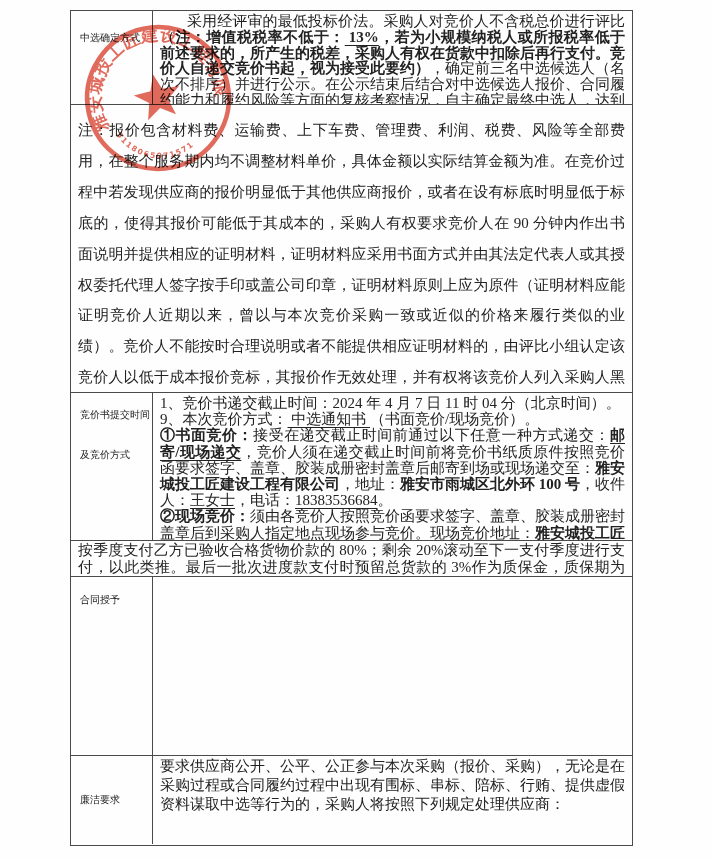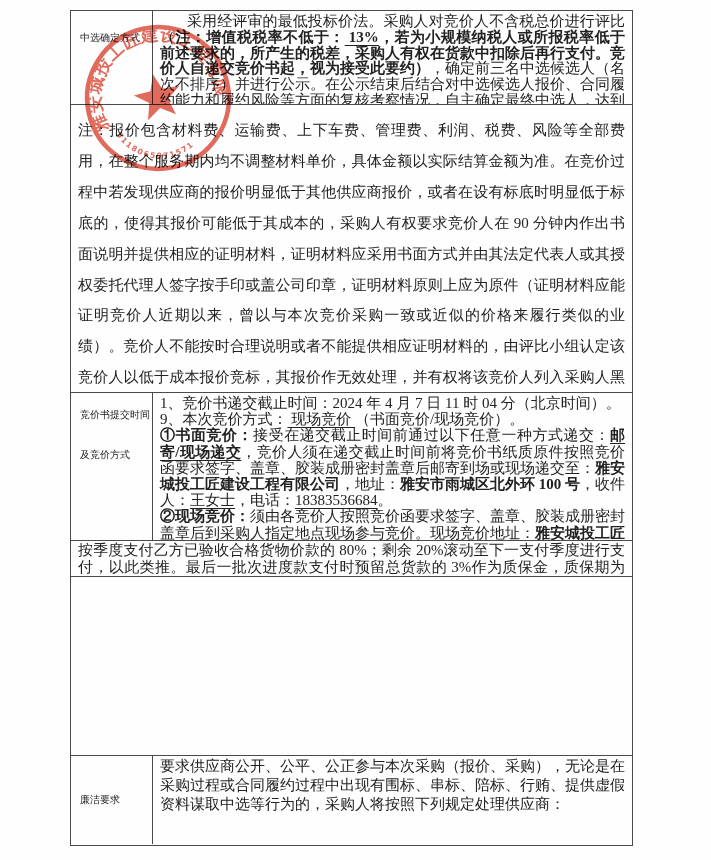--- a/index.html
+++ b/index.html
@@ -69,31 +69,32 @@
       </div>
       <div class="row r1">
         <div class="content">
           <div class="para"><span>注：报价包含材料费、运输费、上下车费、管理费、利润、税费、风险等全部费用，在整个服务期内均不调整材料单价，具体金额以实际结算金额为准。在竞价过程中若发现供应商的报价明显低于其他供应商报价，或者在设有标底时明显低于标底的，使得其报价可能低于其成本的，采购人有权要求竞价人在 90 分钟内作出书面说明并提供相应的证明材料，证明材料应采用书面方式并由其法定代表人或其授权委托代理人签字按手印或盖公司印章，证明材料原则上应为原件（证明材料应能证明竞价人近期以来，曾以与本次竞价采购一致或近似的价格来履行类似的业绩）。竞价人不能按时合理说明或者不能提供相应证明材料的，由评比小组认定该竞价人以低于成本报价竞标，其报价作无效处理，并有权将该竞价人列入采购人黑名单。</span></div>
         </div>
       </div>
       <div class="row r2">
         <div class="label">竞价书提交时间及竞价方式</div>
         <div class="content">
           <div class="para"><span>1、竞价书递交截止时间：2024 年 4 月 7 日 11 时 04 分（北京时间）。</span></div>
-          <div class="para"><span>9、本次竞价方式：</span><span class="u">  现场竞价  </span><span>（书面竞价/现场竞价）。</span></div>
+          <div class="para"><span>9、本次竞价方式：</span><span class="u">  中选通知书  </span><span>（书面竞价/现场竞价）。</span></div>
           <div class="para"><span class="b">①书面竞价：</span><span>接受在递交截止时间前通过以下任意一种方式递交：</span><span class="b u">邮寄/现场递交</span><span>，竞价人须在递交截止时间前将竞价书纸质原件按照竞价函要求签字、盖章、胶装成册密封盖章后邮寄到场或现场递交至：</span><span class="b">雅安城投工匠建设工程有限公司</span><span>，地址：</span><span class="b">雅安市雨城区北外环 100 号</span><span>，收件人：</span><span class="u">王女士</span><span>，电话：</span><span class="u">18383536684</span><span>。</span></div>
           <div class="para"><span class="b">②现场竞价：</span><span>须由各竞价人按照竞价函要求签字、盖章、胶装成册密封盖章后到采购人指定地点现场参与竞价。现场竞价地址：</span><span class="b">雅安城投工匠建设工程有限公司</span><span class="b">（雅安市雨城区北外环 100 号）</span><span>，联系人及电话：</span><span class="u">王女士，18383536684</span></div>
         </div>
       </div>
       <div class="row r3">
         <div class="content">
           <div class="para"><span>按季度支付乙方已验收合格货物价款的 80%；剩余 20%滚动至下一支付季度进行支付，以此类推。最后一批次进度款支付时预留总货款的 3%作为质保金，质保期为一年。</span></div>
         </div>
       </div>
       <div class="row r4">
+        <div class="label">合同授予</div>
       </div>
       <div class="row r5">
         <div class="label">廉洁要求</div>
         <div class="content">
           <div class="para"><span>要求供应商公开、公平、公正参与本次采购（报价、采购），无论是在采购过程或合同履约过程中出现有围标、串标、陪标、行贿、提供虚假资料谋取中选等行为的，采购人将按照下列规定处理供应商：</span></div>
         </div>
       </div>
     </div>
 
   <svg class="seal" viewBox="0 0 170 170" aria-hidden="true" style="color: rgb(217, 64, 46);">

